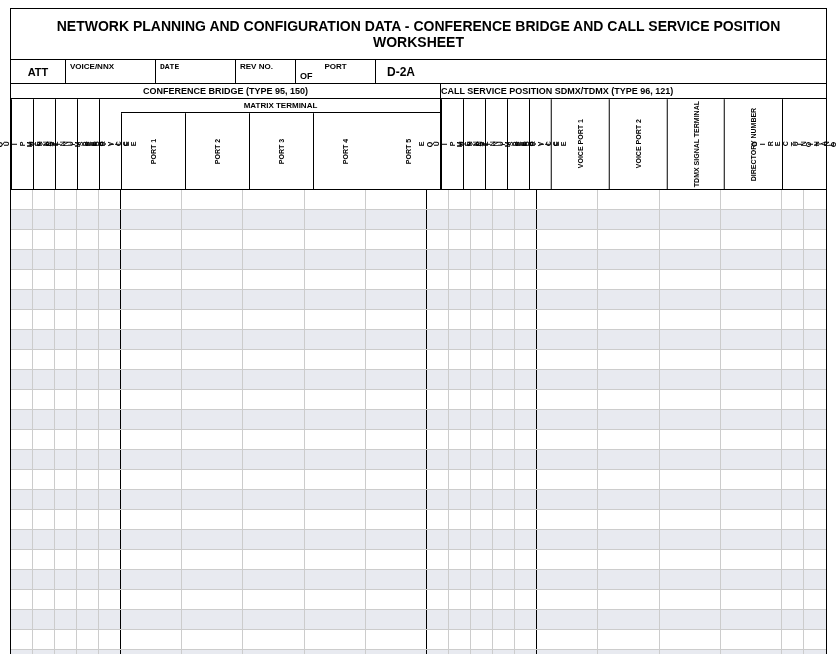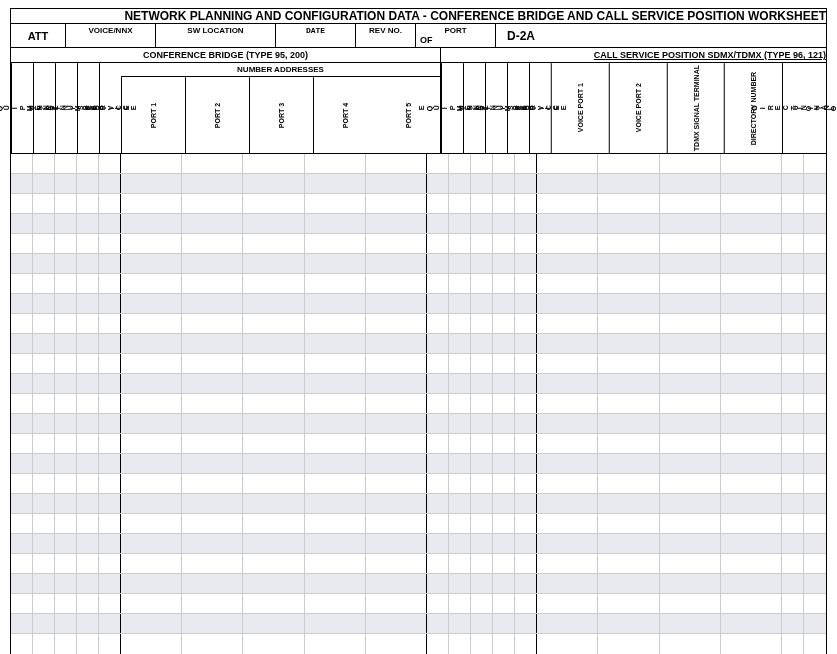--- a/index.html
+++ b/index.html
@@ -9,38 +9,37 @@
       background: #fff;
       width: 837px;
       min-height: 654px;
     }
     .page-wrapper {
       width: 837px;
       padding: 8px 10px 6px 10px;
       background: #fff;
     }
     .main-title {
-      text-align: right;
+      text-align: center;
       font-weight: bold;
-      font-size: 12px;
+      font-size: 14px;
       border: 1.5px solid #000;
       border-bottom: none;
-      padding: 0 0;
+      padding: 9px 0;
     }
     .header-row {
       display: flex;
       border: 1.5px solid #000;
       border-bottom: none;
     }
     .header-cell {
       border-right: 1px solid #000;
       padding: 2px 4px;
       font-size: 9px;
       font-weight: bold;
-      text-align: center;
     }
     .header-cell:last-child { border-right: none; }
     .header-cell .label { font-weight: bold; font-size: 8px; }
 
     .att-cell { width: 55px; display:flex; align-items:center; justify-content:center; font-weight:bold; font-size:11px; }
     .prsl-cell { width: 90px; }
     .sw-cell { width: 120px; }
     .date-cell { width: 80px; font-family: Liberation Mono, monospace; }
     .rev-cell { width: 60px; }
     .prep-cell { width: 100px; flex:1; }
@@ -56,25 +55,24 @@
     .conf-bridge-header {
       flex: 0 0 430px;
       text-align: center;
       font-weight: bold;
       font-size: 9px;
       padding: 2px 0;
       border-right: 1.5px solid #000;
     }
     .call-service-header {
       flex: 1;
-      text-align: right;
+      text-align: left;
       font-weight: bold;
       font-size: 9px;
       padding: 2px 0;
-      text-decoration: underline;
     }
 
     .columns-row {
       display: flex;
       border: 1.5px solid #000;
       border-bottom: none;
     }
 
     
     .cb-cols {
@@ -181,40 +179,37 @@
 
 <div class="page-wrapper">
 
   <div class="main-title">NETWORK PLANNING AND CONFIGURATION DATA - CONFERENCE BRIDGE AND CALL SERVICE POSITION WORKSHEET</div>
 
   <div class="header-row">
     <div class="header-cell att-cell">ATT</div>
     <div class="header-cell prsl-cell">
       <div class="label">VOICE/NNX</div>
     </div>
-    <div class="header-cell sw-cell">
-      <div class="label">SW LOCATION</div>
-    </div>
     <div class="header-cell date-cell">
       <div class="label">DATE</div>
     </div>
     <div class="header-cell rev-cell">
       <div class="label">REV NO.</div>
     </div>
     <div class="header-cell page-cell">
       <div class="label">PORT</div>
       <div class="page-of-line">
         <span>OF</span>
       </div>
     </div>
     <div class="header-cell d2a-cell">D-2A</div>
   </div>
 
   <div class="section-headers">
-    <div class="conf-bridge-header">CONFERENCE BRIDGE (TYPE 95, 200)</div>
+    <div class="conf-bridge-header">CONFERENCE BRIDGE (TYPE 95, 150)</div>
     <div class="call-service-header">CALL SERVICE POSITION SDMX/TDMX (TYPE 96, 121)</div>
   </div>
 
   <div class="columns-row">
 
     <div class="cb-cols">
       <div class="col-header cb-eq">
         <span>E<br>Q<br>U<br>I<br>P<br>M<br>E<br>N<br>T</span>
       </div>
       <div class="col-header cb-ty">
@@ -224,21 +219,21 @@
         <span>U<br>N<br>I<br>T<br>N<br>U<br>M<br>B<br>E<br>R</span>
       </div>
       <div class="col-header cb-ni">
         <span>N<br>I<br>N<br>/<br>S<br>E<br>R<br>V<br>I<br>C<br>E</span>
       </div>
       <div class="col-header cb-sv divider-right" style="width:22px;">
         <span>S<br>E<br>R<br>V<br>I<br>C<br>E</span>
       </div>
 
       <div style="flex:1; display:flex; flex-direction:column;">
-        <div class="matrix-label">NUMBER ADDRESSES</div>
+        <div class="matrix-label">MATRIX TERMINAL</div>
         <div class="matrix-ports">
           <div class="matrix-port">PORT 1</div>
           <div class="matrix-port">PORT 2</div>
           <div class="matrix-port">PORT 3</div>
           <div class="matrix-port">PORT 4</div>
           <div class="matrix-port" style="border-right:none;">PORT 5</div>
         </div>
       </div>
     </div>
 

